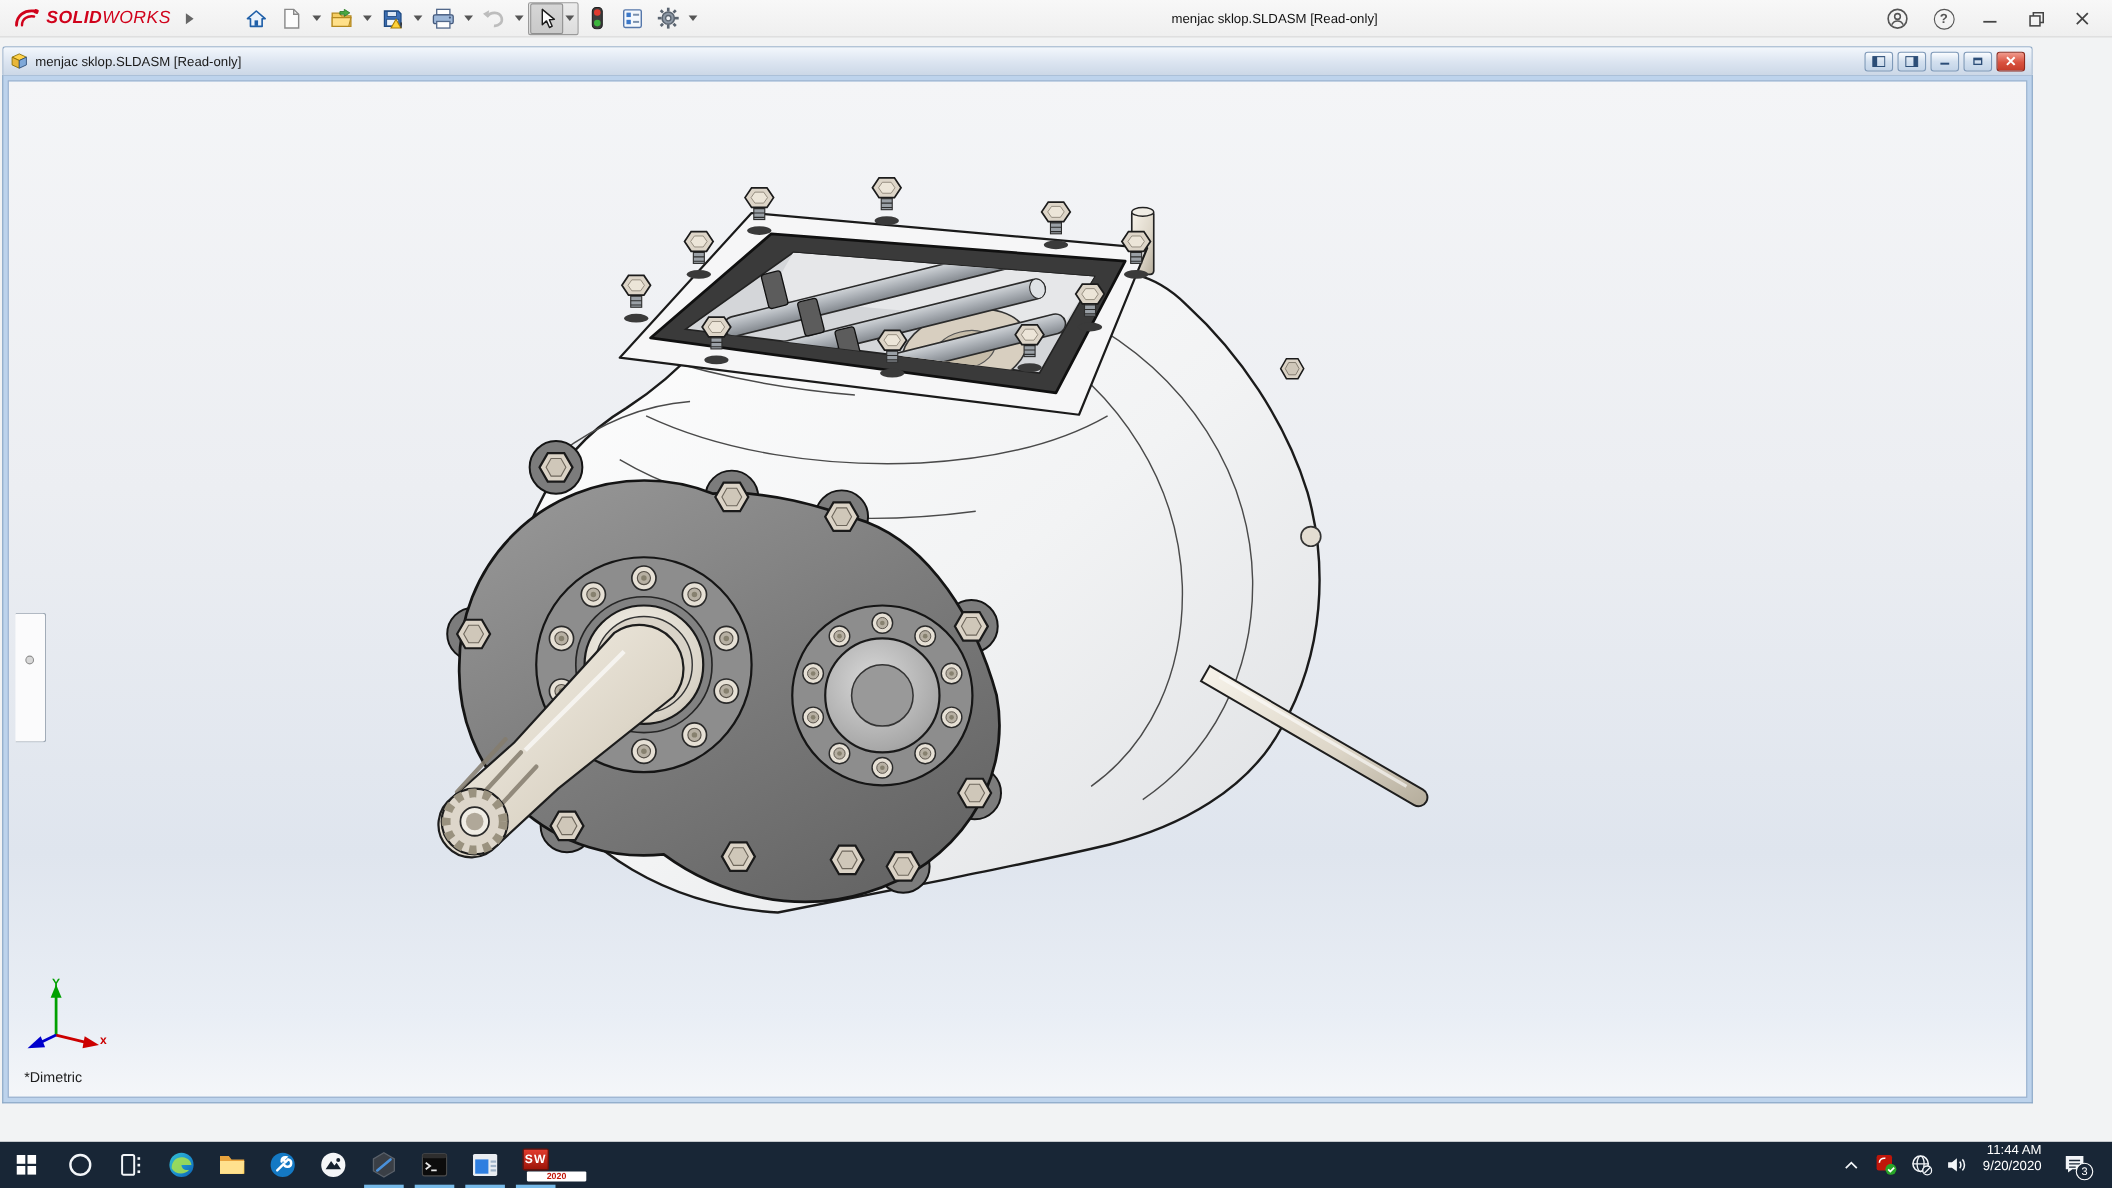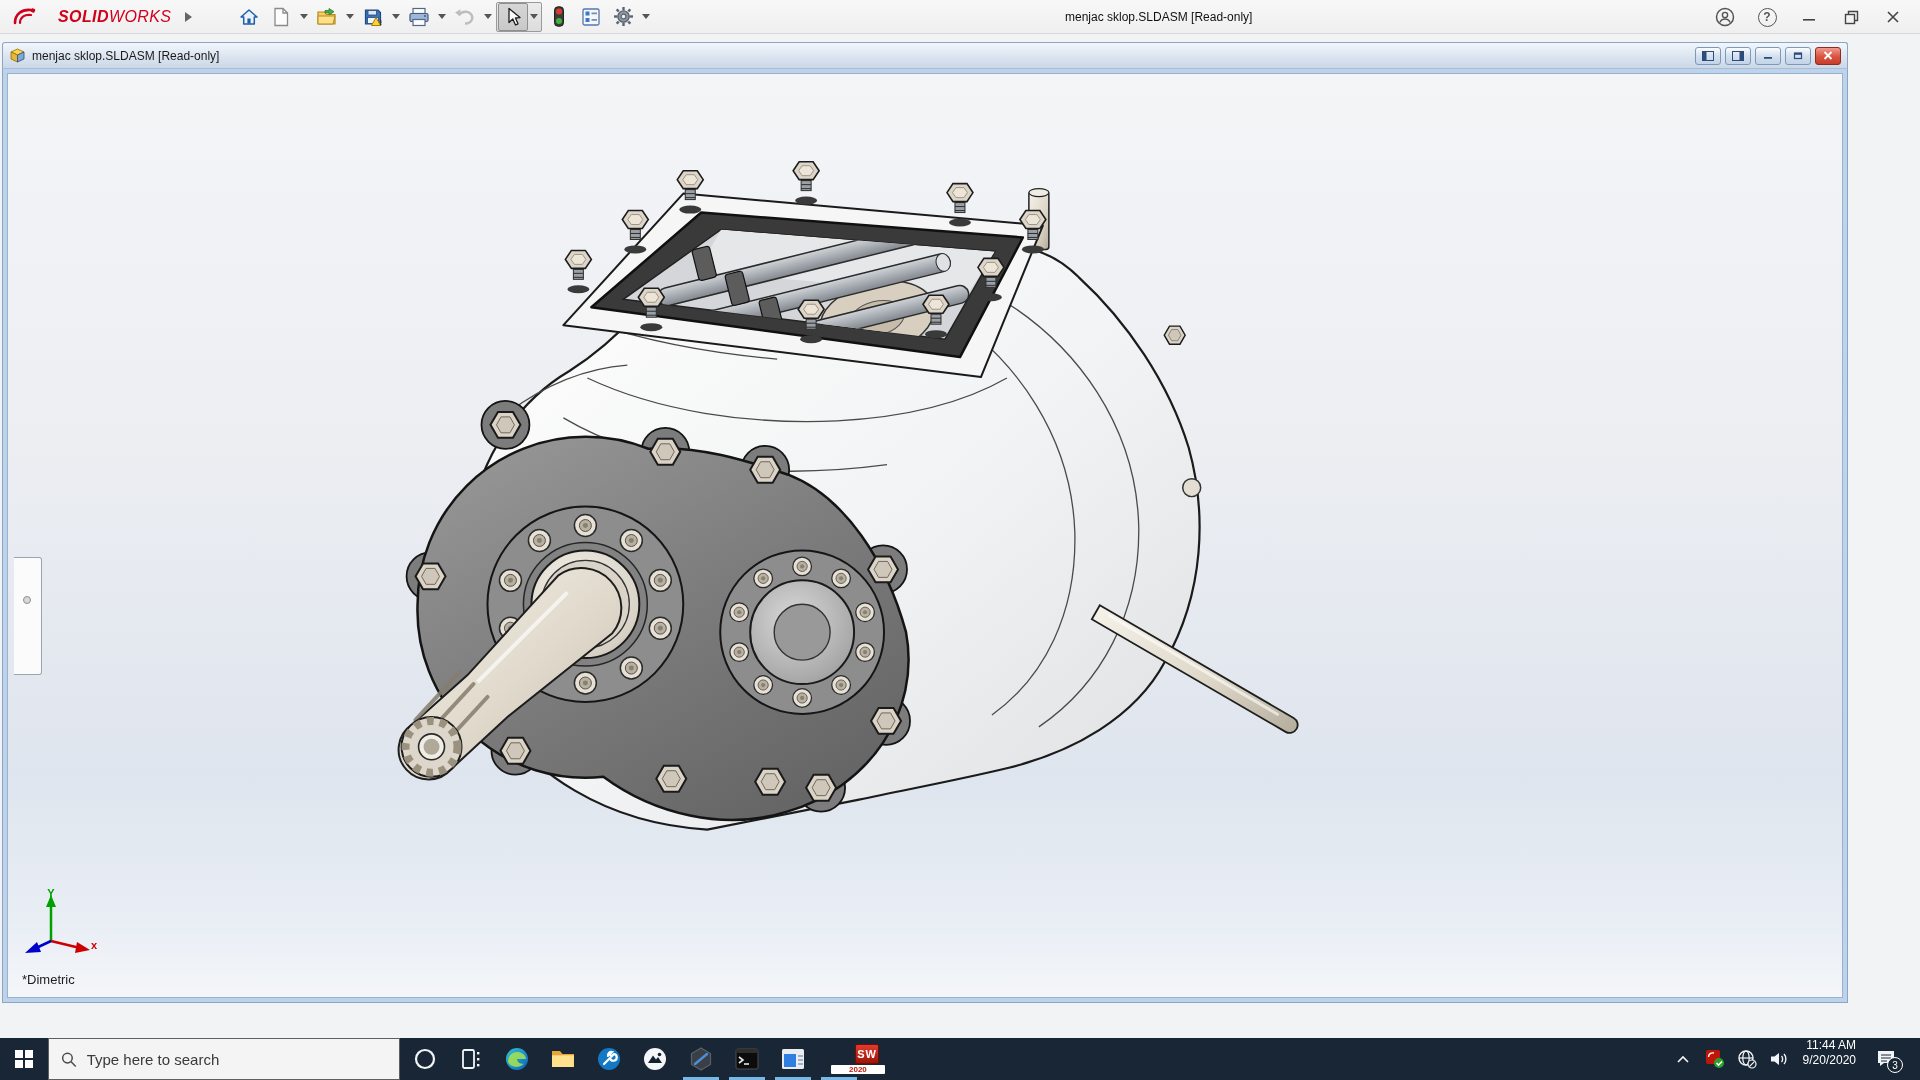--- a/index.html
+++ b/index.html
@@ -4,21 +4,21 @@
 <style>
   * { box-sizing: border-box; margin: 0; padding: 0; }
   html,body { width:1920px; height:1080px; overflow:hidden;
     font-family:"Liberation Sans", sans-serif; background:#f2f3f4; position:relative; }
 
   
   .titlebar { position:absolute; top:0; left:0; right:0; height:34px;
     background:linear-gradient(#f8f8f8,#efefef); border-bottom:1px solid #d8d8d8;
     display:flex; align-items:center; z-index:30; }
   .brand { display:flex; align-items:center; margin-left:12px; gap:4px; }
-  .brand-text { font-size:16px; letter-spacing:.4px; color:#d0021b; font-style:italic;margin-left:16px; }
+  .brand-text { font-size:16px; letter-spacing:.4px; color:#d0021b; font-style:italic; }
   .brand-text b { font-weight:bold; font-style:italic; }
   .flyout { width:0; height:0; border-top:5px solid transparent; border-bottom:5px solid transparent;
     border-left:7px solid #666; margin-left:14px; }
   .toolgroup { display:flex; align-items:center; margin-left:42px; gap:2px; }
   .tool-btn { width:30px; height:28px; display:flex; align-items:center; justify-content:center; border-radius:2px; }
   .tool-dd { width:12px; height:28px; display:flex; align-items:center; justify-content:center; }
   .dd-arrow { width:0; height:0; border-left:4px solid transparent; border-right:4px solid transparent; border-top:5px solid #555; }
   .sel-wrap { display:flex; align-items:center; border:1px solid #9a9a9a; background:linear-gradient(#ececec,#dcdcdc);
     border-radius:2px; height:30px; padding:0 1px; }
   .title-text { position:absolute; left:1065px; top:50%; transform:translateY(-50%);
@@ -514,27 +514,20 @@
 
 <div class="taskbar">
   <div class="tb-start">
     <svg width="18" height="18" viewBox="0 0 18 18">
       <rect x="0" y="0" width="8" height="8" fill="#fff"></rect>
         <rect x="10" y="0" width="8" height="8" fill="#fff"></rect>
       <rect x="0" y="10" width="8" height="8" fill="#fff"></rect>
         <rect x="10" y="10" width="8" height="8" fill="#fff"></rect>
     </svg>
   </div>
-  <div class="tb-search">
-    <svg width="17" height="17" viewBox="0 0 17 17">
-      <circle cx="7" cy="7" r="5.2" fill="none" stroke="#4a4a4a" stroke-width="1.6"></circle>
-      <path d="M11 11 L16 16" stroke="#4a4a4a" stroke-width="1.6"></path>
-    </svg>
-    <input type="text" placeholder="Type here to search" style="">
-  </div>
 
   <div class="tb-icons">
     <div class="tb-btn">
       <svg width="24" height="24" viewBox="0 0 24 24">
         <circle cx="12" cy="12" r="9" fill="none" stroke="#f2f5f8" stroke-width="2.2"></circle>
       </svg>
     </div>
     <div class="tb-btn">
       <svg width="24" height="24" viewBox="0 0 24 24">
         <rect x="4" y="3" width="11" height="18" rx="1.5" fill="none" stroke="#f2f5f8" stroke-width="1.8"></rect>
@@ -594,21 +587,21 @@
       <svg width="26" height="24" viewBox="0 0 26 24">
         <rect x="2" y="2" width="22" height="20" rx="1.5" fill="#e9edf2"></rect>
         <rect x="4" y="7" width="12" height="13" fill="#2f7fe0"></rect>
         <rect x="18" y="8" width="5" height="2" fill="#9fb3c8"></rect>
         <rect x="18" y="12" width="5" height="2" fill="#9fb3c8"></rect>
         <rect x="18" y="16" width="5" height="2" fill="#9fb3c8"></rect>
       </svg>
     </div>
     <div class="tb-btn active">
       <div style="position:relative;width:28px;height:30px;">
-        <div style="position:absolute;top:0;left:2px;width:24px;height:20px;background:linear-gradient(#e23b2e,#9d1408);border:1px solid #6e0e05;border-radius:2px;color:#fff;font-size:11px;font-weight:bold;display:flex;align-items:center;justify-content:center;letter-spacing:1px;margin-left:28px;">
+        <div style="position:absolute;top:0;left:2px;width:24px;height:20px;background:linear-gradient(#e23b2e,#9d1408);border:1px solid #6e0e05;border-radius:2px;color:#fff;font-size:11px;font-weight:bold;display:flex;align-items:center;justify-content:center;letter-spacing:1px;">
           <span>SW</span>
         </div>
         <div style="position:absolute;bottom:0;left:6px;background:#fff;border-radius:1px;padding:0 18px;color:#c0160a;font-size:8px;font-weight:bold;line-height:9px;">
           <span>2020</span>
         </div>
       </div>
     </div>
   </div>
 
   <div class="tb-spacer"></div>

